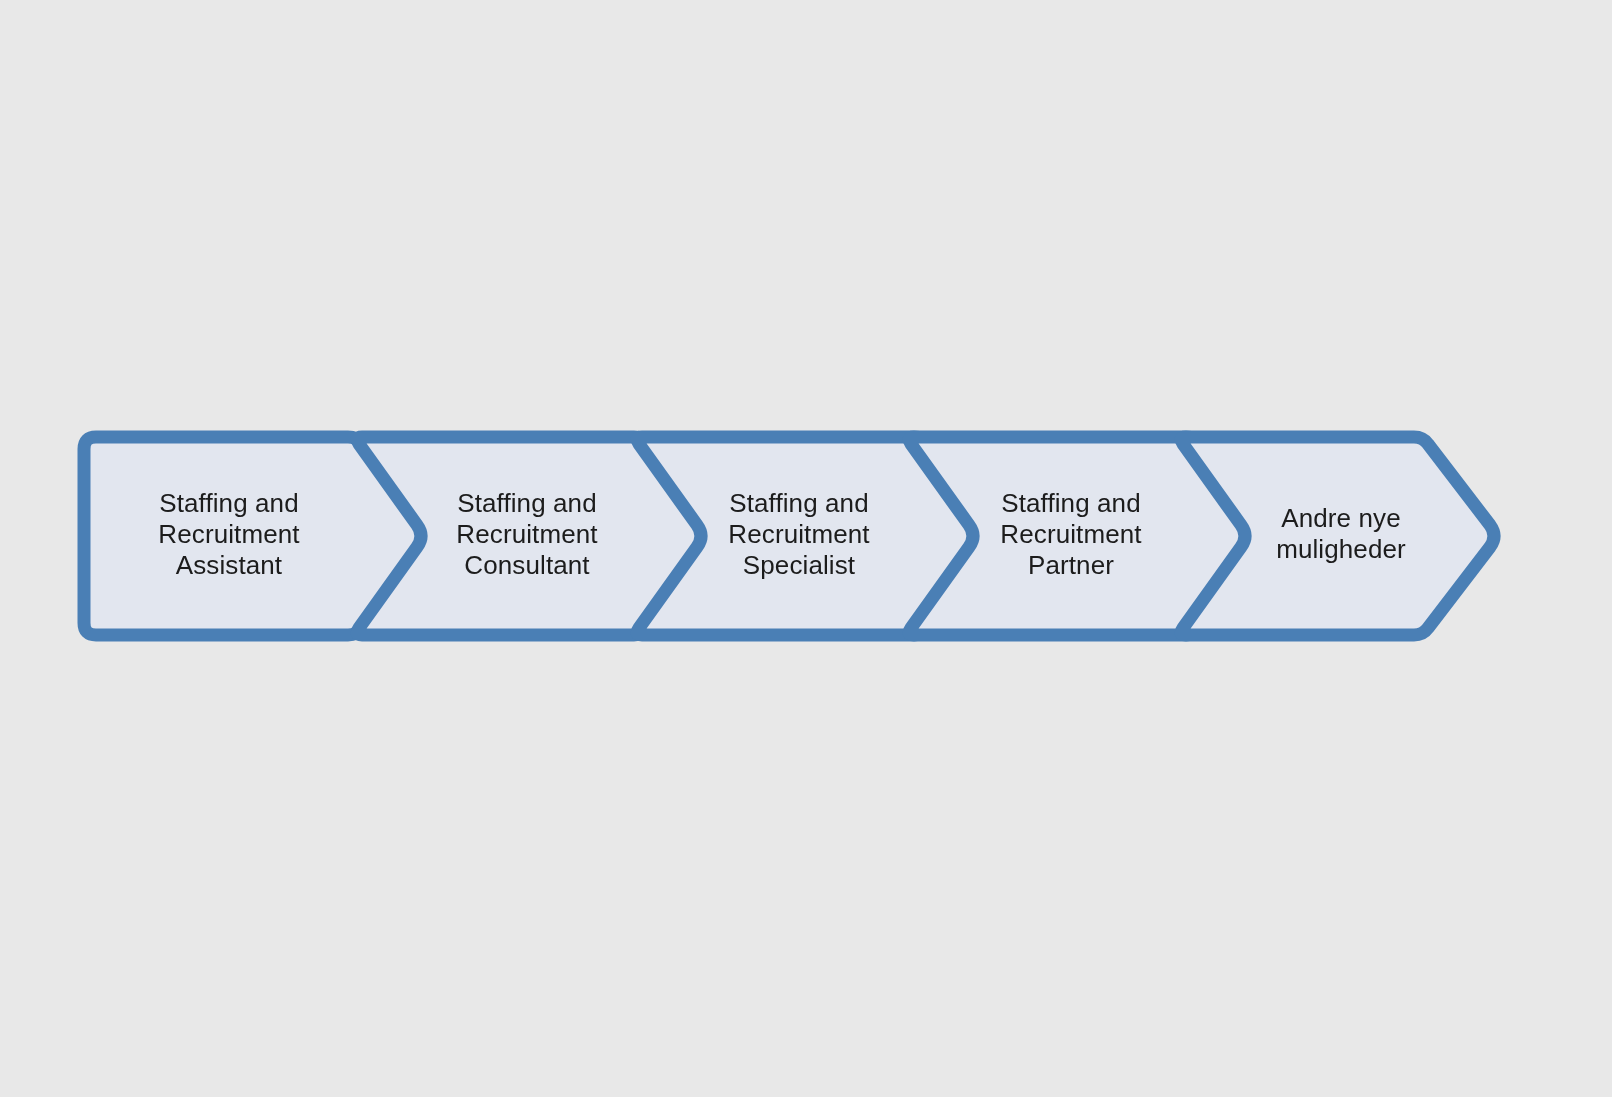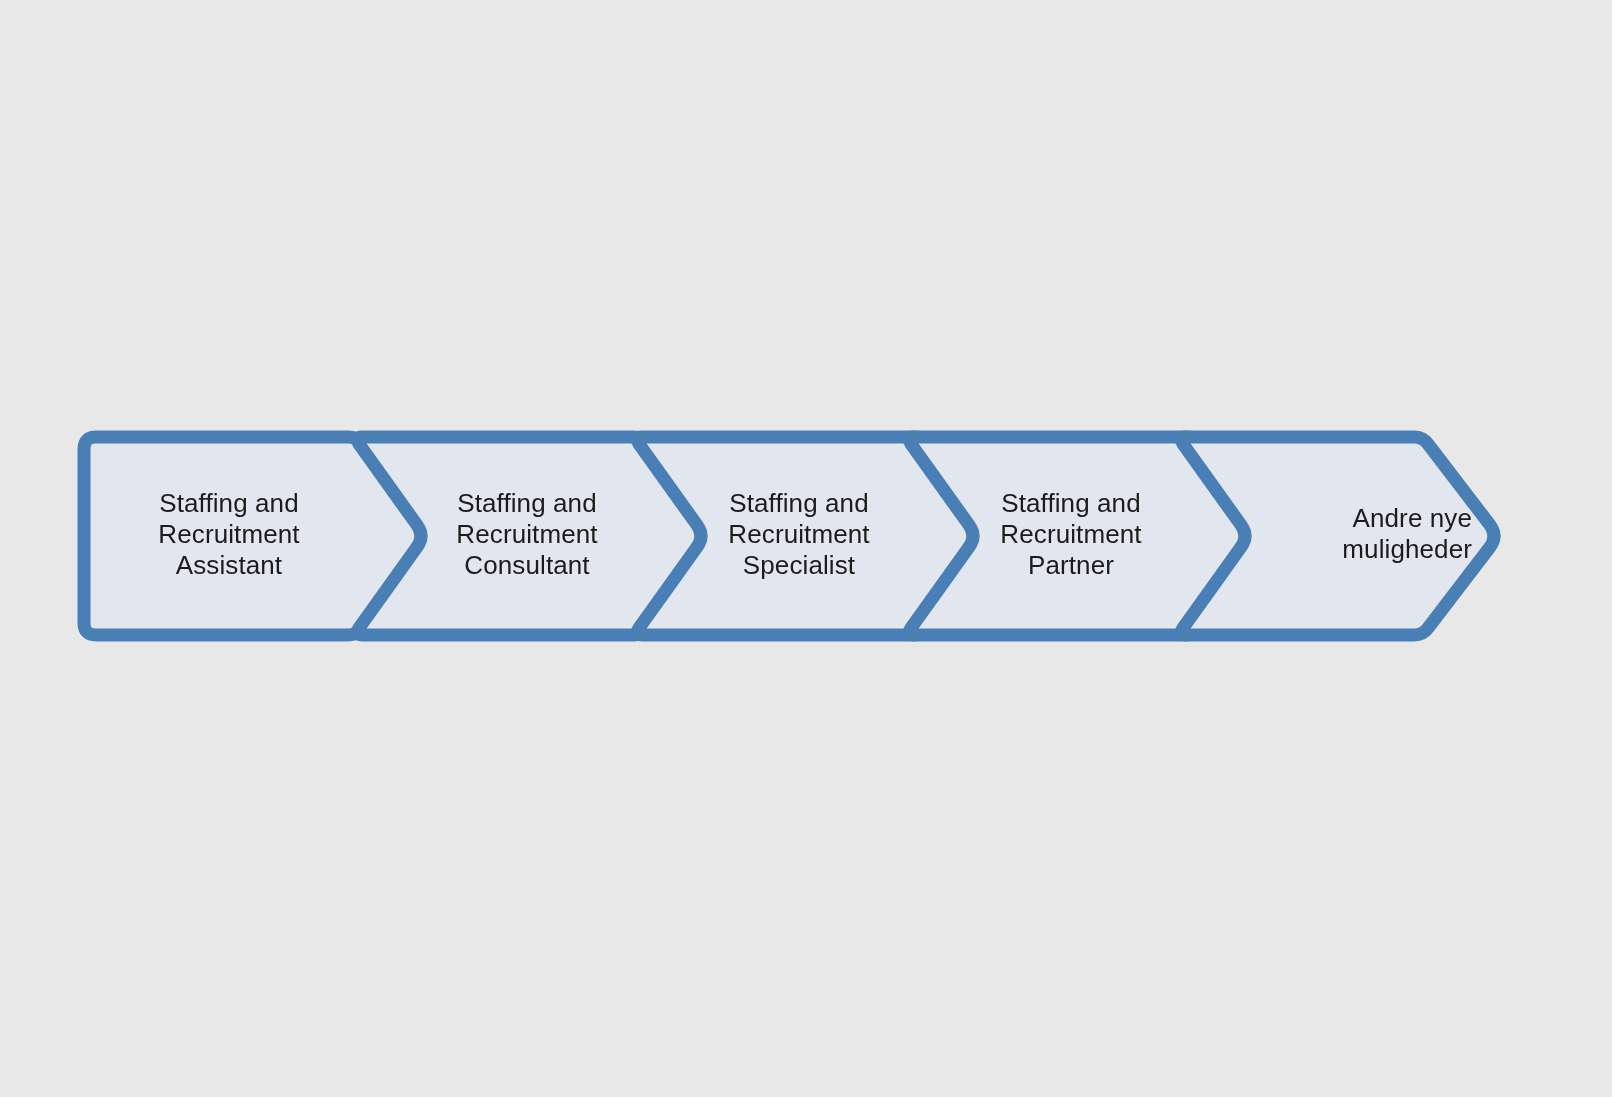--- a/index.html
+++ b/index.html
@@ -118,16 +118,16 @@
 Consultant</div>
 
   <div class="step-label" style="left:668px; top:488px; width:262px;">Staffing and
 Recruitment
 Specialist</div>
 
   <div class="step-label" style="left:940px; top:488px; width:262px;">Staffing and
 Recruitment
 Partner</div>
 
-  <div class="step-label" style="left:1210px; top:503px; width:262px;text-align:right;">Andre nye
+  <div class="step-label" style="left:1210px; top:503px; width:262px;">Andre nye
 muligheder</div>
 
 </div>
 
 </body></html>

